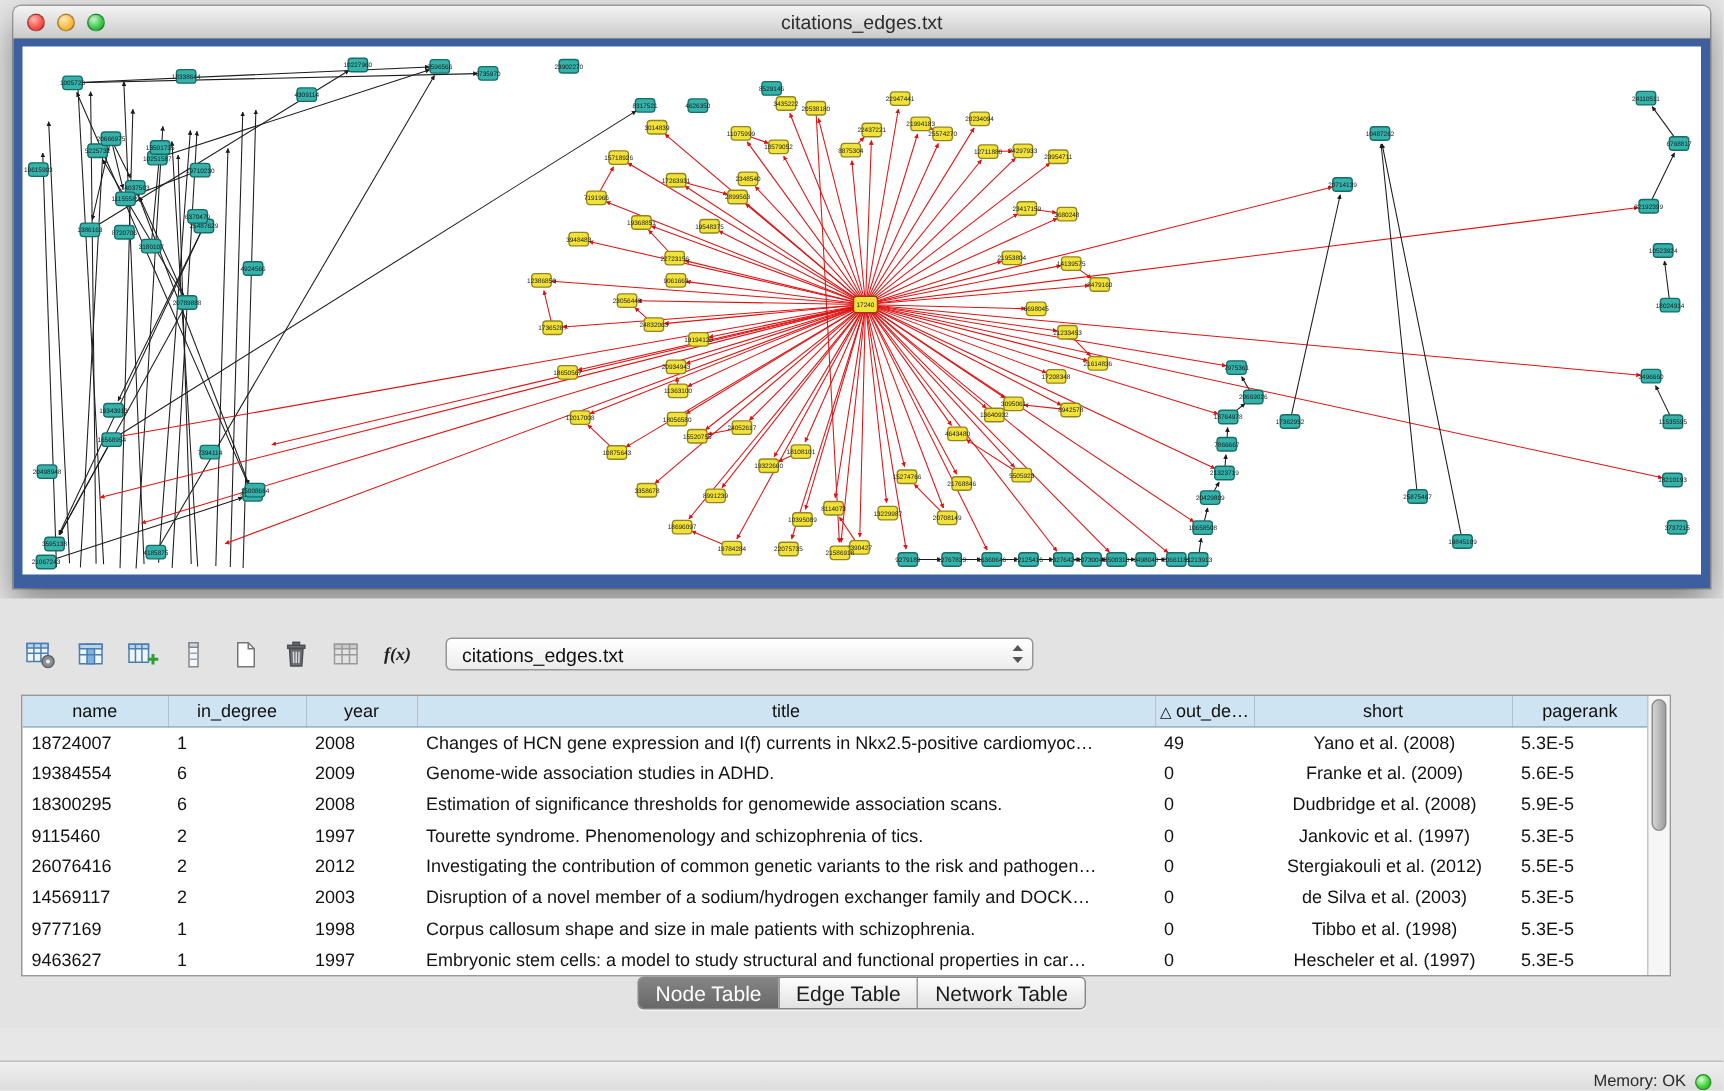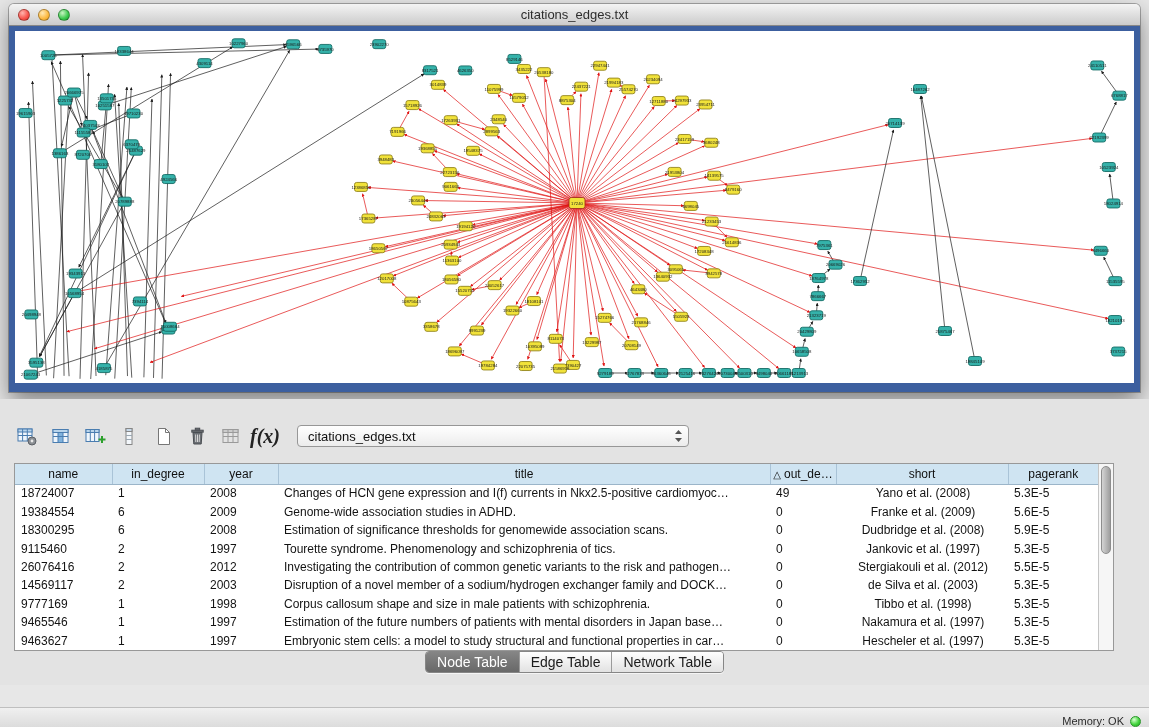--- a/index.html
+++ b/index.html
@@ -35,21 +35,21 @@
   .icon-btn { background:none; border:none; display:flex; align-items:center;
               justify-content:center; cursor:default; }
   .close-x { font-size:13px; font-weight:bold; color:#222; line-height:1; }
 
   .panel-body { position:relative; height:286px; background:#e3e3e3; }
   .toolbar { position:absolute; left:13px; top:22px; height:30px;
              display:flex; align-items:center; gap:6px; }
   .tbtn { width:28px; height:26px; border:none; background:none;
           display:flex; align-items:center; justify-content:center; cursor:default; }
   .fx { font-family:"Liberation Serif", serif; font-style:italic; font-weight:bold;
-        font-size:20px; color:#222; }
+        font-size:12px; color:#222; }
   .combo { margin-left:12px; width:392px; height:22px; border:1px solid #979797;
            border-radius:4px; background:linear-gradient(#ffffff,#ececec);
            display:flex; align-items:center; padding:0 5px 0 10px;
            font-size:13px; color:#101010; }
   .combo-arrows { margin-left:auto; display:flex; }
 
   .table-wrap { position:absolute; left:14px; top:64px; width:1100px; height:188px;
                 background:#fff; border:1px solid #989898; display:flex; overflow:hidden; }
   table { border-collapse:collapse; table-layout:fixed; width:1083px; }
   thead th { height:20px; background:#cfe4f2; border-right:1px solid #a9c3d7;
@@ -969,29 +969,20 @@
               <tr>
                 <td class="c0">9777169</td>
                 <td class="c1">1</td>
                 <td class="c2">1998</td>
                 <td class="c3">Corpus callosum shape and size in male patients with schizophrenia.</td>
                 <td class="c4">0</td>
                 <td class="c5">Tibbo et al. (1998)</td>
                 <td class="c6">5.3E-5</td>
               </tr>
               <tr>
-                <td class="c0">9465546</td>
-                <td class="c1">1</td>
-                <td class="c2">1997</td>
-                <td class="c3">Estimation of the future numbers of patients with mental disorders in Japan base…</td>
-                <td class="c4">0</td>
-                <td class="c5">Nakamura et al. (1997)</td>
-                <td class="c6">5.3E-5</td>
-              </tr>
-              <tr>
                 <td class="c0">9463627</td>
                 <td class="c1">1</td>
                 <td class="c2">1997</td>
                 <td class="c3">Embryonic stem cells: a model to study structural and functional properties in car…</td>
                 <td class="c4">0</td>
                 <td class="c5">Hescheler et al. (1997)</td>
                 <td class="c6">5.3E-5</td>
               </tr>
             </tbody>
         </table>

